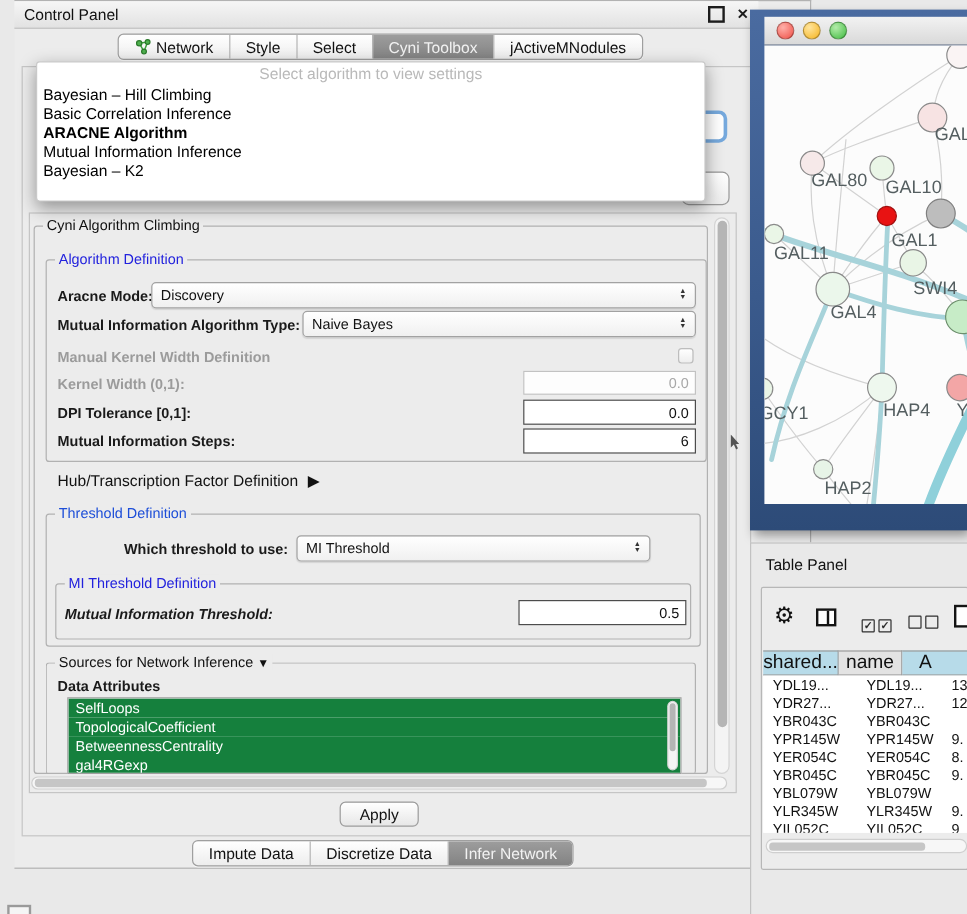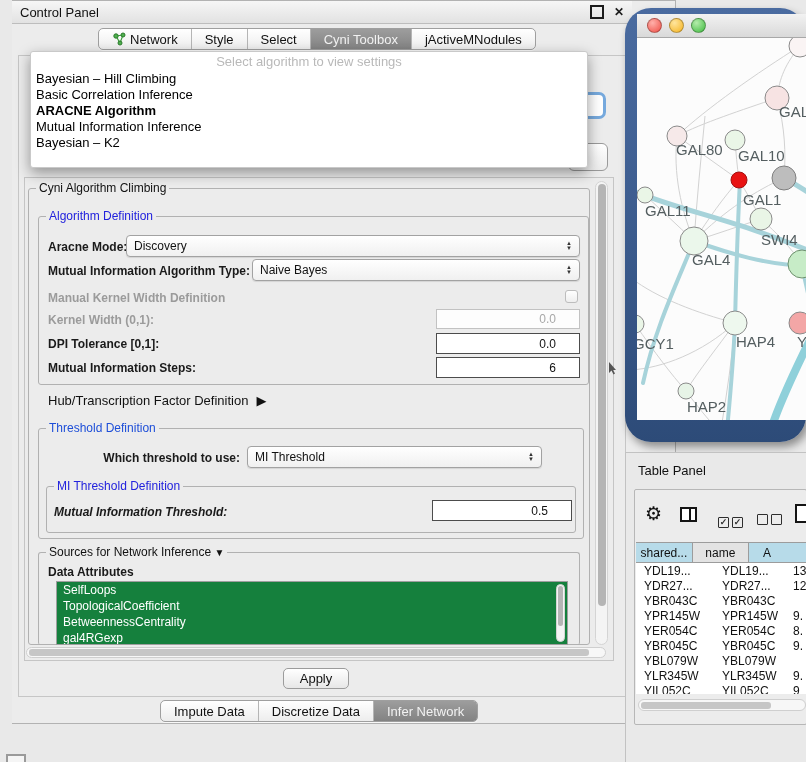--- a/index.html
+++ b/index.html
@@ -31,21 +31,21 @@
   .lbl.dis{color:#9b9b9b;}
 
   
   .combo{background:linear-gradient(#ffffff,#f0f0f0);border:1px solid #a2a2a2;border-radius:4px;
          display:flex;align-items:center;font-size:12px;padding:0 7px;box-shadow:0 1px 1px rgba(0,0,0,.1);}
   .combo .tx{flex:1;}
   .stepper{display:flex;flex-direction:column;align-items:center;line-height:5px;font-size:6px;color:#333;}
 
   
   .inp{background:#fff;border:1.5px solid #4c4c4c;font-size:12px;display:flex;
-       align-items:center;justify-content:flex-end;padding:0 23px;text-align:right;}
+       align-items:center;justify-content:flex-end;padding:0 5px;text-align:right;}
   .inp.dis{border:1px solid #c2c2c2;color:#a8a8a8;background:#fdfdfd;}
 
   .chk{width:13px;height:13px;border:1px solid #bdbdbd;border-radius:3px;background:linear-gradient(#fff,#eee);}
 
   
   .vtrack{background:#f4f4f4;border:1px solid #d4d4d4;border-radius:7px;}
   .vthumb{background:#b5b5b5;border-radius:4px;}
   .htrack{background:#f7f7f7;border:1px solid #cfcfcf;border-radius:6px;}
   .hthumb{background:#c6c6c6;border-radius:3px;}
 
@@ -59,31 +59,31 @@
   
   .attr-list{background:#fff;border:1px solid #9e9e9e;overflow:hidden;}
   .attr-item{background:#15803d;color:#fff;font-size:12px;height:16px;line-height:16px;padding-left:6px;}
 
   
   .btn{background:linear-gradient(#ffffff,#e7e7e7);border:1px solid #9c9c9c;border-radius:5px;
        font-size:13px;display:flex;align-items:center;justify-content:center;}
 
   
   .netframe{background:linear-gradient(180deg,#4a6ba0,#3a5a8c 55%,#2d4b78);
-            box-shadow:3px 5px 9px rgba(0,0,0,.4);border-radius:26px;}
+            box-shadow:3px 5px 9px rgba(0,0,0,.4);}
   .net-titlebar{background:linear-gradient(#f2f2f2,#d9d9d9);border-bottom:1px solid #a8a8a8;
                 display:flex;align-items:center;}
   .light{width:13px;height:13px;border-radius:50%;border:1px solid rgba(0,0,0,.28);margin-right:7px;}
   .l-red{background:radial-gradient(circle at 35% 30%,#ffb0aa,#ef4e45);}
   .l-yellow{background:radial-gradient(circle at 35% 30%,#ffe59e,#f5b31e);}
   .l-green{background:radial-gradient(circle at 35% 30%,#b4ecab,#3fbb3f);}
 
   
   .tp-inner{background:#ececec;border:1px solid #b7b7b7;border-radius:2px;}
-  .th-cell{font-size:12px;display:flex;align-items:center;justify-content:center;
+  .th-cell{font-size:16px;display:flex;align-items:center;justify-content:center;
            border-right:1px solid #9c9c9c;border-top:1px solid #9c9c9c;border-bottom:1px solid #9c9c9c;}
   .td{font-size:12px;white-space:nowrap;overflow:hidden;}
   .trow{display:flex;height:15px;align-items:center;background:#fff;}
   .icon-cols{width:17px;height:15px;border:2.5px solid #141414;position:relative;background:#fff;}
   .icon-cols::after{content:"";position:absolute;left:50%;top:0;bottom:0;width:2.5px;background:#141414;}
   .mini-box{display:inline-block;width:9px;height:9px;border:1.5px solid #2e2e2e;border-radius:1px;
             margin-right:3px;font-size:9px;line-height:9px;text-align:center;color:#2e2e2e;font-weight:bold;}
   .icon-file{width:15px;height:19px;border:2px solid #141414;background:#fff;}
 
   svg text{font-family:"Liberation Sans",sans-serif;}

